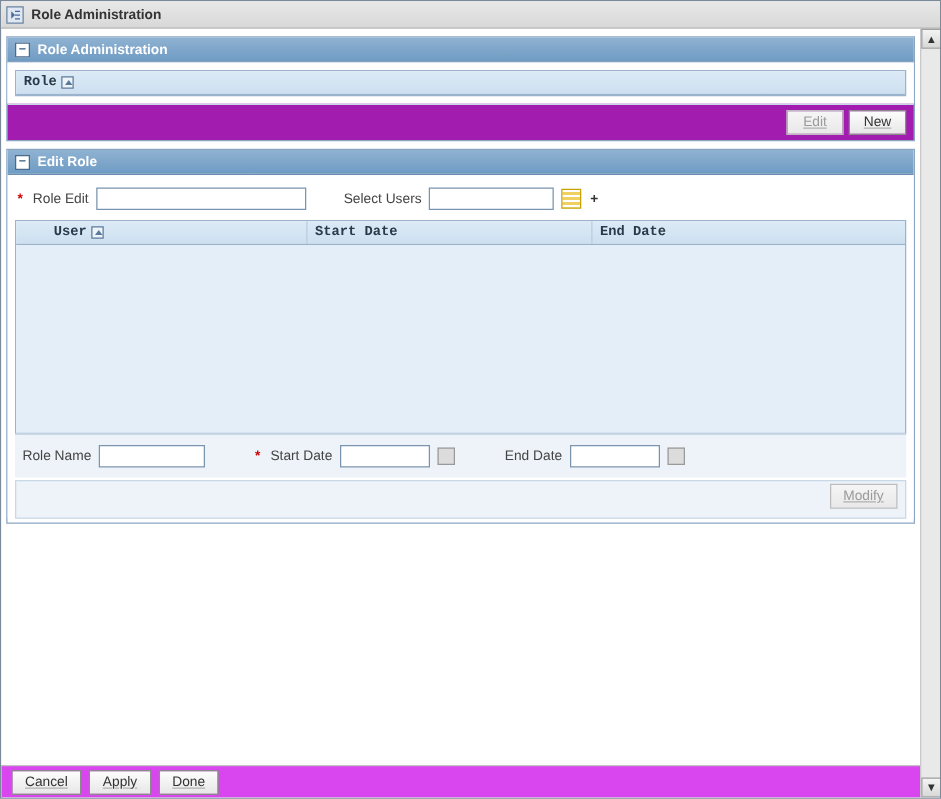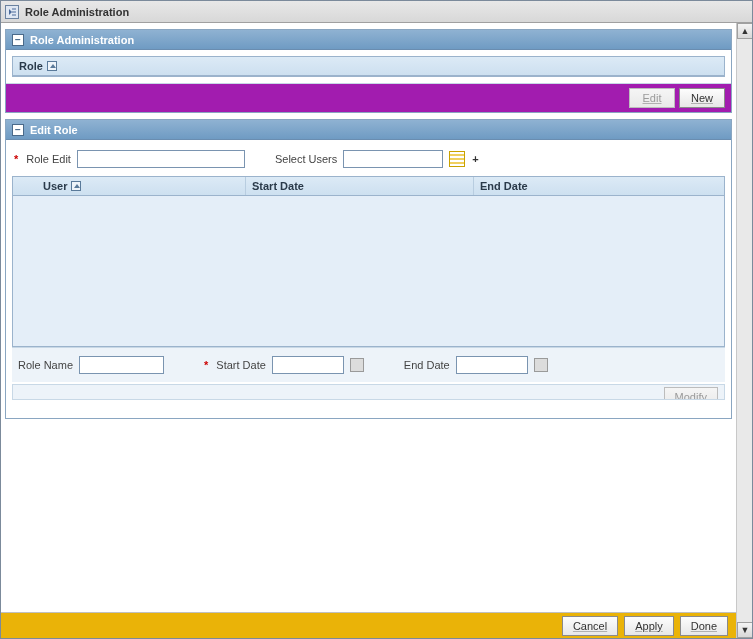--- a/index.html
+++ b/index.html
@@ -75,20 +75,21 @@
   color: #4a6a8a;
   font-size: 10px;
   line-height: 1;
 }
 .panel-body {
   background: #fff;
   padding: 6px;
 }
 .grid {
   border: 1px solid #9bb3cc;
+  font-family: Liberation Mono, monospace;
 }
 .grid-head {
   display: flex;
   background: linear-gradient(#dceaf6, #cde0f0);
   border-bottom: 1px solid #9bb3cc;
 }
 .grid-head .col {
   padding: 3px 6px;
   font-weight: bold;
   color: #2a3a4a;
@@ -192,36 +193,36 @@
   background: #edf3f9;
   border-top: 1px solid #c8d8e6;
   padding: 8px 6px;
   display: flex;
   align-items: center;
   gap: 40px;
 }
 .modify-bar {
   background: #edf3f9;
   border: 1px solid #c8d8e6;
-  height: 16px;
+  height: 31px;
   display: flex;
   justify-content: flex-end;
   align-items: flex-start;
   padding: 2px 6px 0 6px;
   margin-top: 2px;
   overflow: hidden;
 }
 .footer-bar {
   position: absolute;
   left: 0; right: 16px; bottom: 0;
   height: 26px;
   border-top: 1px solid #c0c0c0;
-  background: #eab308;
-  display: flex;
-  justify-content: flex-end;
+  background: #d946ef;
+  display: flex;
+  justify-content: flex-start;
   align-items: center;
   gap: 6px;
   padding: 0 8px;
 }
 .panel2 { height: 300px; overflow: hidden; }
 .panel-body.pb2 { padding-bottom: 0; }
 </style>
 </head>
 <body>
 

